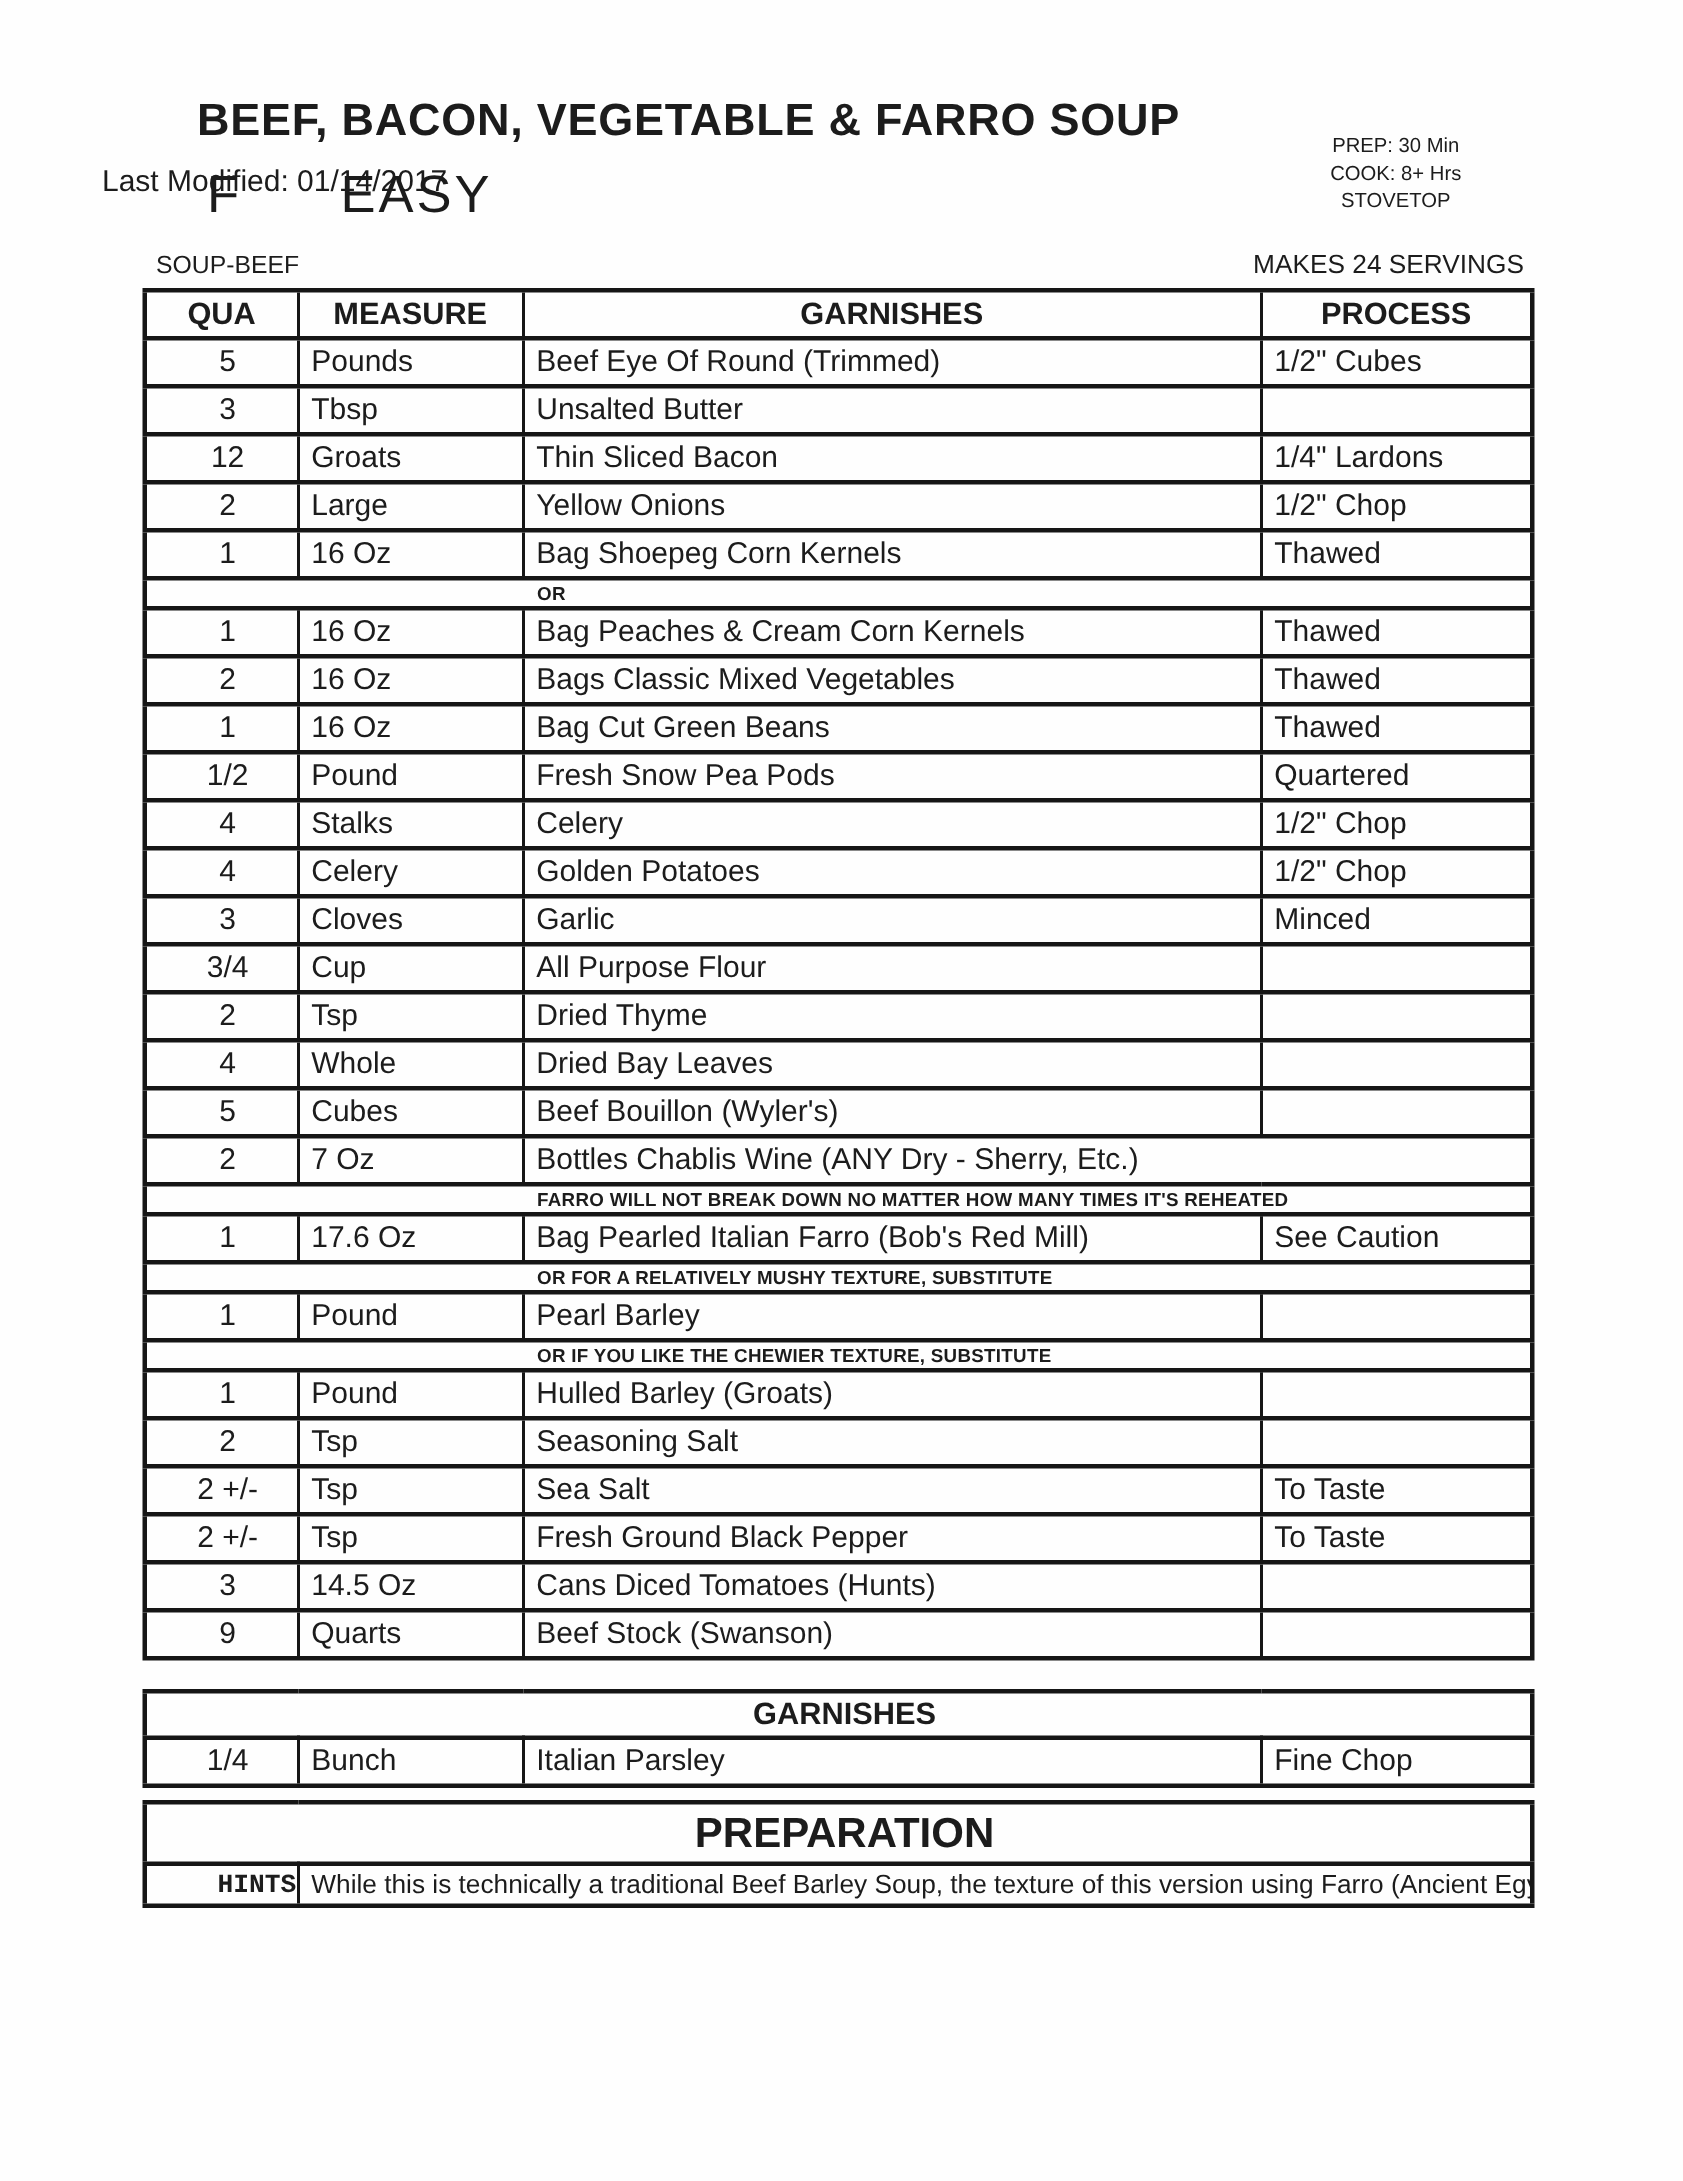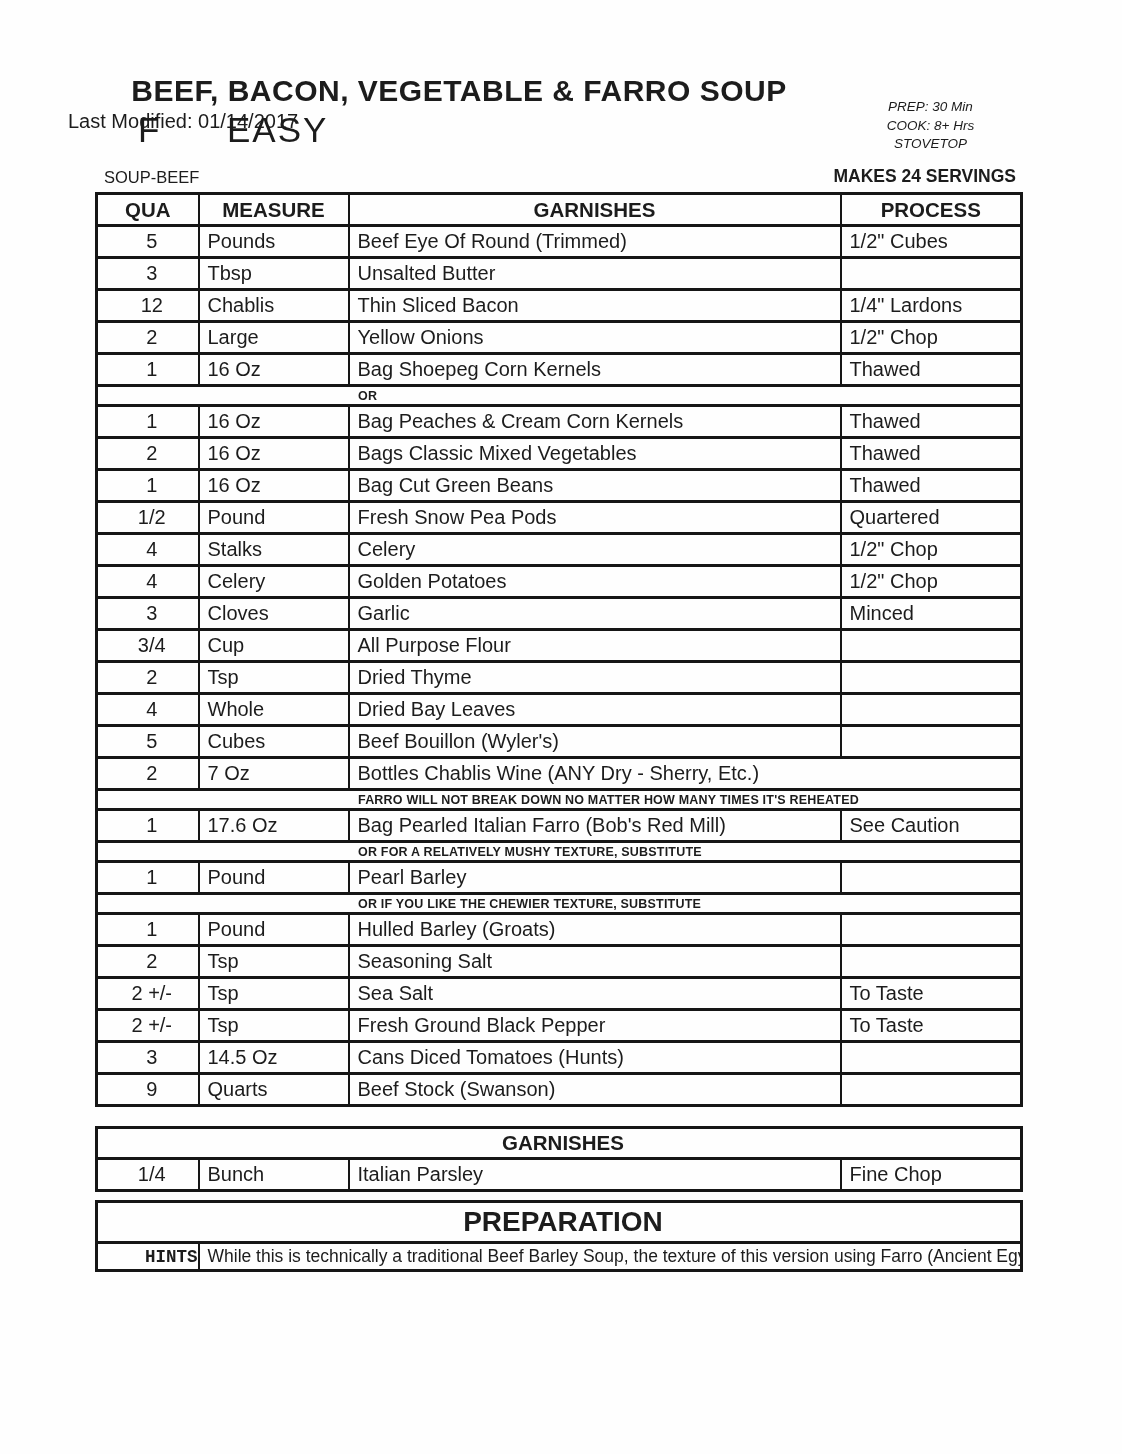--- a/index.html
+++ b/index.html
@@ -7,35 +7,35 @@
     position: relative;
     width: 1122px;
     height: 1454px;
     background: #fefefe;
     font-family: "Liberation Sans", "DejaVu Sans", sans-serif;
     color: #1c1c1c;
     overflow: hidden;
   }
   
   .title {
-    position: absolute; top: 74px; left: 0; width: 918px;
+    position: absolute; top: 64px; left: 0; width: 918px;
     text-align: center; font-size: 30px; font-weight: bold; letter-spacing: 0.5px;
   }
   .code-letter  { position: absolute; top: 110px; left: 138px; font-size: 35px; }
   .difficulty   { position: absolute; top: 110px; left: 227px; font-size: 35px; letter-spacing: 2px; }
   .last-modified{
     position: absolute; top: 110px; left: 68px; width: 1054px;
     font-size: 20px;
   }
   .meta-block {
-    position: absolute; top: 98px; left: 848px; width: 165px;
-    text-align: center; font-size: 13.5px; line-height: 18.5px; font-style: italic;
+    position: absolute; top: 88px; left: 848px; width: 165px;
+    text-align: center; font-size: 13.5px; line-height: 18.5px;
   }
   .category { position: absolute; top: 168px; left: 104px; font-size: 16.5px; }
-  .servings { position: absolute; top: 166px; right: 106px; font-size: 17.5px; font-weight: bold; }
+  .servings { position: absolute; top: 166px; right: 106px; font-size: 17.5px; font-weight: normal; }
 
   
   table.tbl {
     position: absolute; left: 95px; width: 925px;
     border-collapse: collapse; table-layout: fixed;
     border: 3px solid #161616;
     font-size: 20px; color: #1c1c1c;
   }
   table.tbl td, table.tbl th {
     border: 2px solid #161616;
@@ -114,21 +114,21 @@
           <td class="c-process">1/2" Cubes</td>
         </tr>
         <tr>
           <td class="c-qua">3</td>
           <td class="c-measure">Tbsp</td>
           <td class="c-ingredient">Unsalted Butter</td>
           <td class="c-process"></td>
         </tr>
         <tr>
           <td class="c-qua">12</td>
-          <td class="c-measure">Chablis</td>
+          <td class="c-measure">Groats</td>
           <td class="c-ingredient">Thin Sliced Bacon</td>
           <td class="c-process">1/4" Lardons</td>
         </tr>
         <tr>
           <td class="c-qua">2</td>
           <td class="c-measure">Large</td>
           <td class="c-ingredient">Yellow Onions</td>
           <td class="c-process">1/2" Chop</td>
         </tr>
         <tr>

